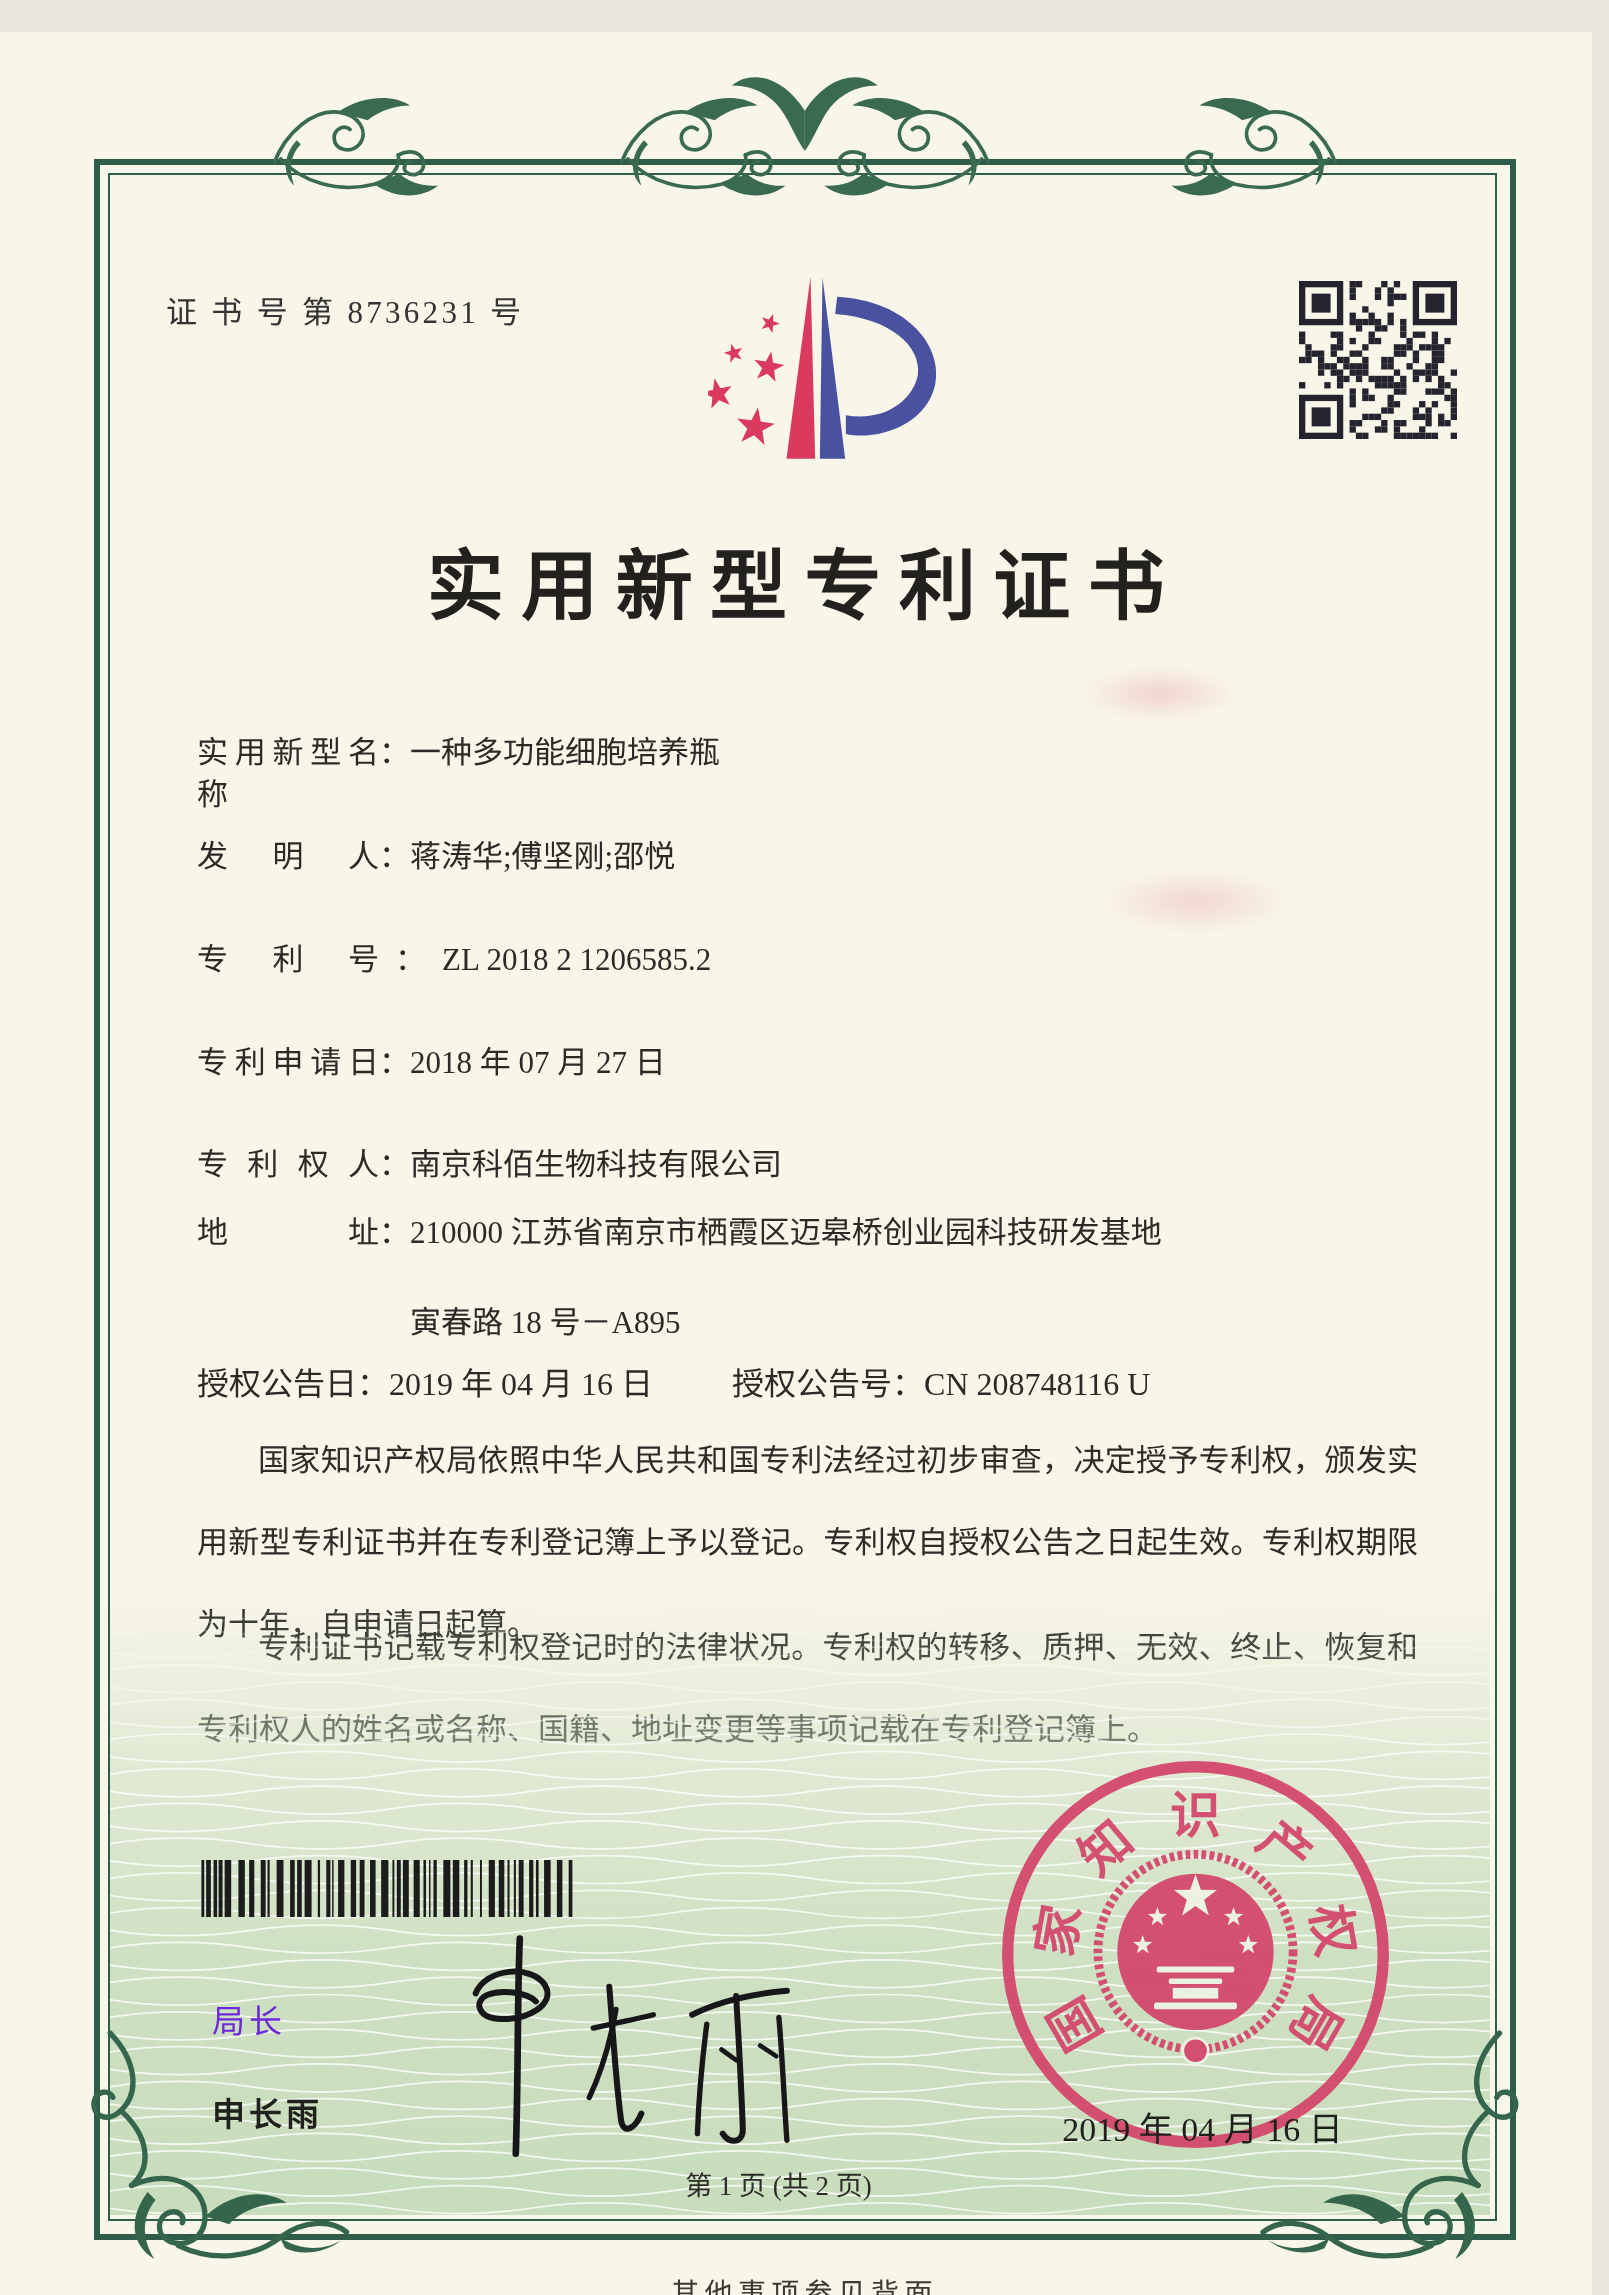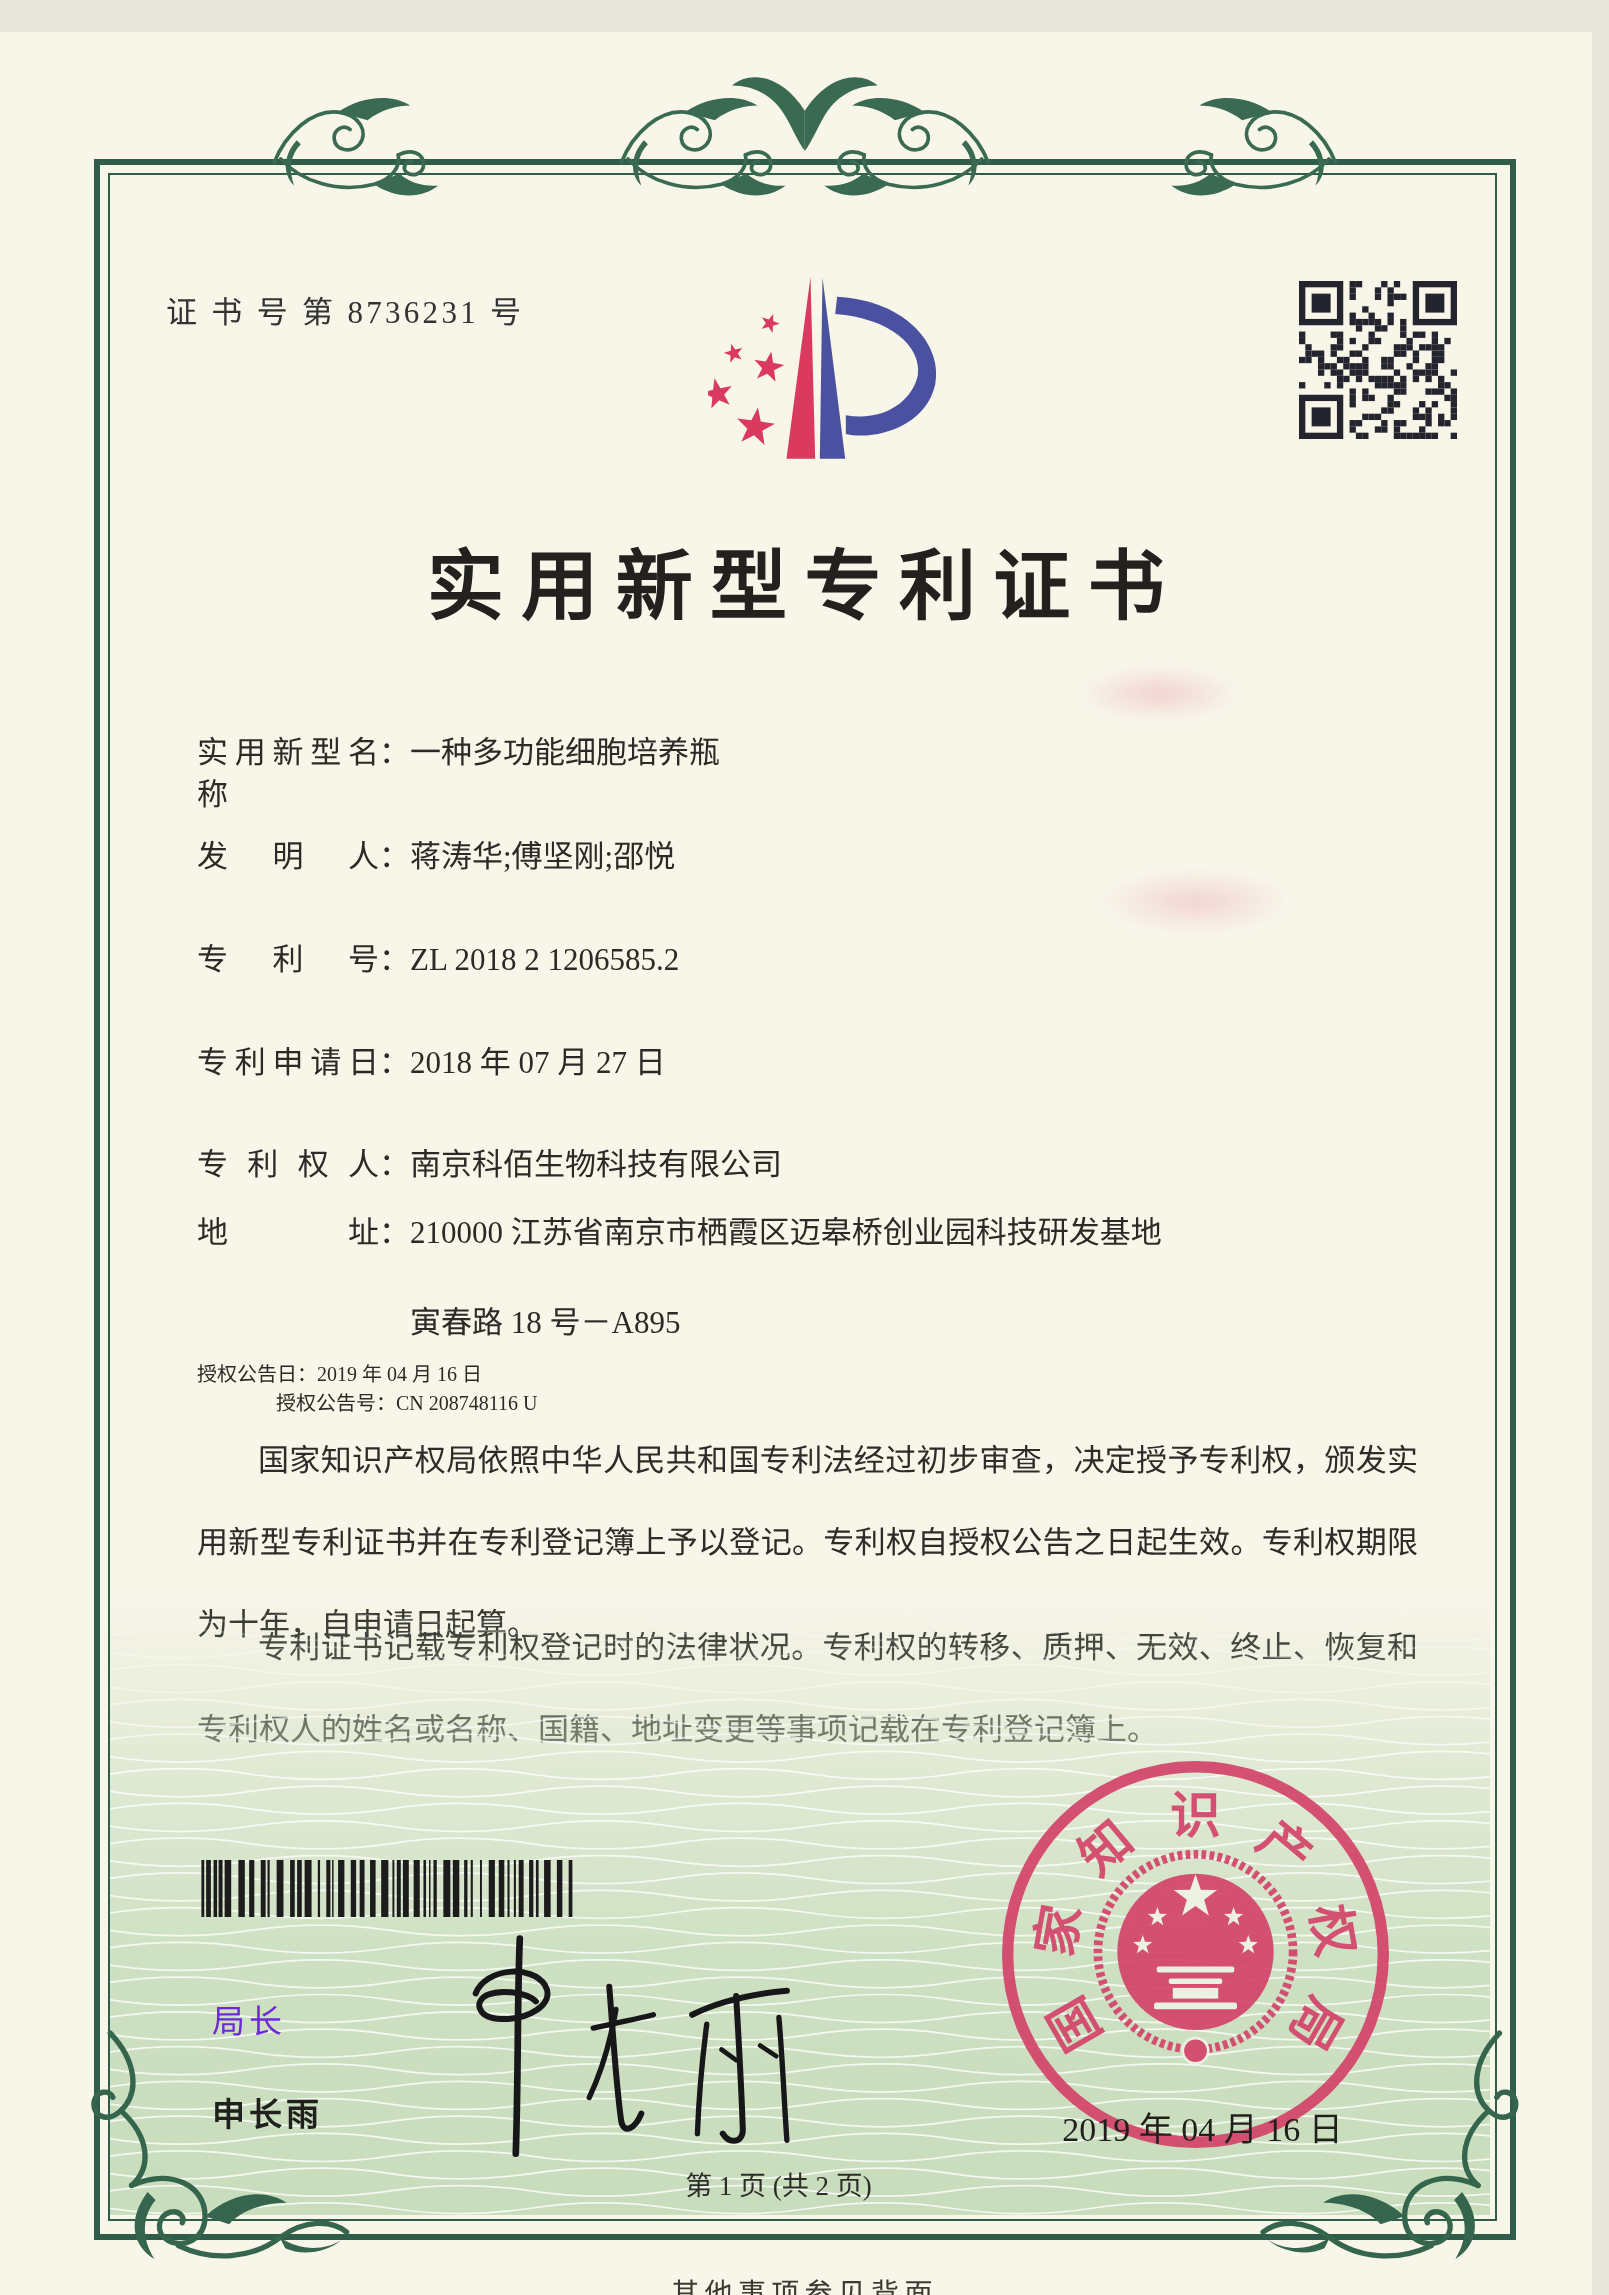--- a/index.html
+++ b/index.html
@@ -11,21 +11,21 @@
   #frame-inner{left:108px;top:141px;width:1385px;height:2044px;border:2px solid #2f5d49;}
   
   .certno{left:166px;top:255px;font-size:31px;letter-spacing:3.3px;color:#333;}
   .title{left:0;top:492px;width:1609px;text-align:center;font-size:77px;font-weight:700;
          letter-spacing:17.4px;color:#22211e;}
   .row{left:197px;width:1223px;font-size:31px;display:flex;align-items:flex-start;line-height:1.35;}
   .flabel{display:inline-block;width:182px;text-align:justify;text-align-last:justify;flex:0 0 182px;}
   .colon{flex:0 0 31px;}
   .fval{white-space:nowrap;}
   .addr2{left:410px;top:1265px;font-size:31px;}
-  .grantline{left:197px;top:1326px;width:1223px;font-size:20px;display:flex;flex-direction:column;}
+  .grantline{left:197px;top:1326px;width:1223px;font-size:32px;display:flex;}
   .grant-right{margin-left:79px;}
   .bodytext{left:197px;top:1388px;width:1221px;font-size:31px;line-height:82px;
             text-align:justify;text-indent:61px;color:#2d2c28;}
   .p2{top:1575px;}
   .juzhang{left:212px;top:1963px;font-size:33px;letter-spacing:4px;color:#6d28d9;}
   .signername{left:212px;top:2056px;font-size:33px;letter-spacing:4px;color:#20201d;}
   .sealdate{left:1002px;top:2070px;width:401px;text-align:center;font-size:34px;color:#1f1f1c;z-index:6;}
   .pagenum{left:0;top:2132px;width:1557px;text-align:center;font-size:27px;color:#2d2c28;}
   .backnote{left:0;top:2239px;width:1609px;text-align:center;font-size:28px;letter-spacing:5.3px;color:#3a3933;}
   .smudge{border-radius:50%;filter:blur(4px);}
@@ -337,21 +337,21 @@
   <div class="abs row" style="top:700px;">
     <span class="flabel">实用新型名称</span>
       <span class="colon">：</span>
     <span class="fval">一种多功能细胞培养瓶</span>
   </div>
   <div class="abs row" style="top:804px;">
     <span class="flabel">发明人</span>
       <span class="colon">：</span>
     <span class="fval">蒋涛华;傅坚刚;邵悦</span>
   </div>
-  <div class="abs row" style="top:907px;">
+  <div class="abs row" style="top:907px;gap:16px;">
     <span class="flabel">专利号</span>
       <span class="colon">：</span>
     <span class="fval">ZL 2018 2 1206585.2</span>
   </div>
   <div class="abs row" style="top:1010px;">
     <span class="flabel">专利申请日</span>
       <span class="colon">：</span>
     <span class="fval">2018 年 07 月 27 日</span>
   </div>
   <div class="abs row" style="top:1112px;align-items:flex-end;">

